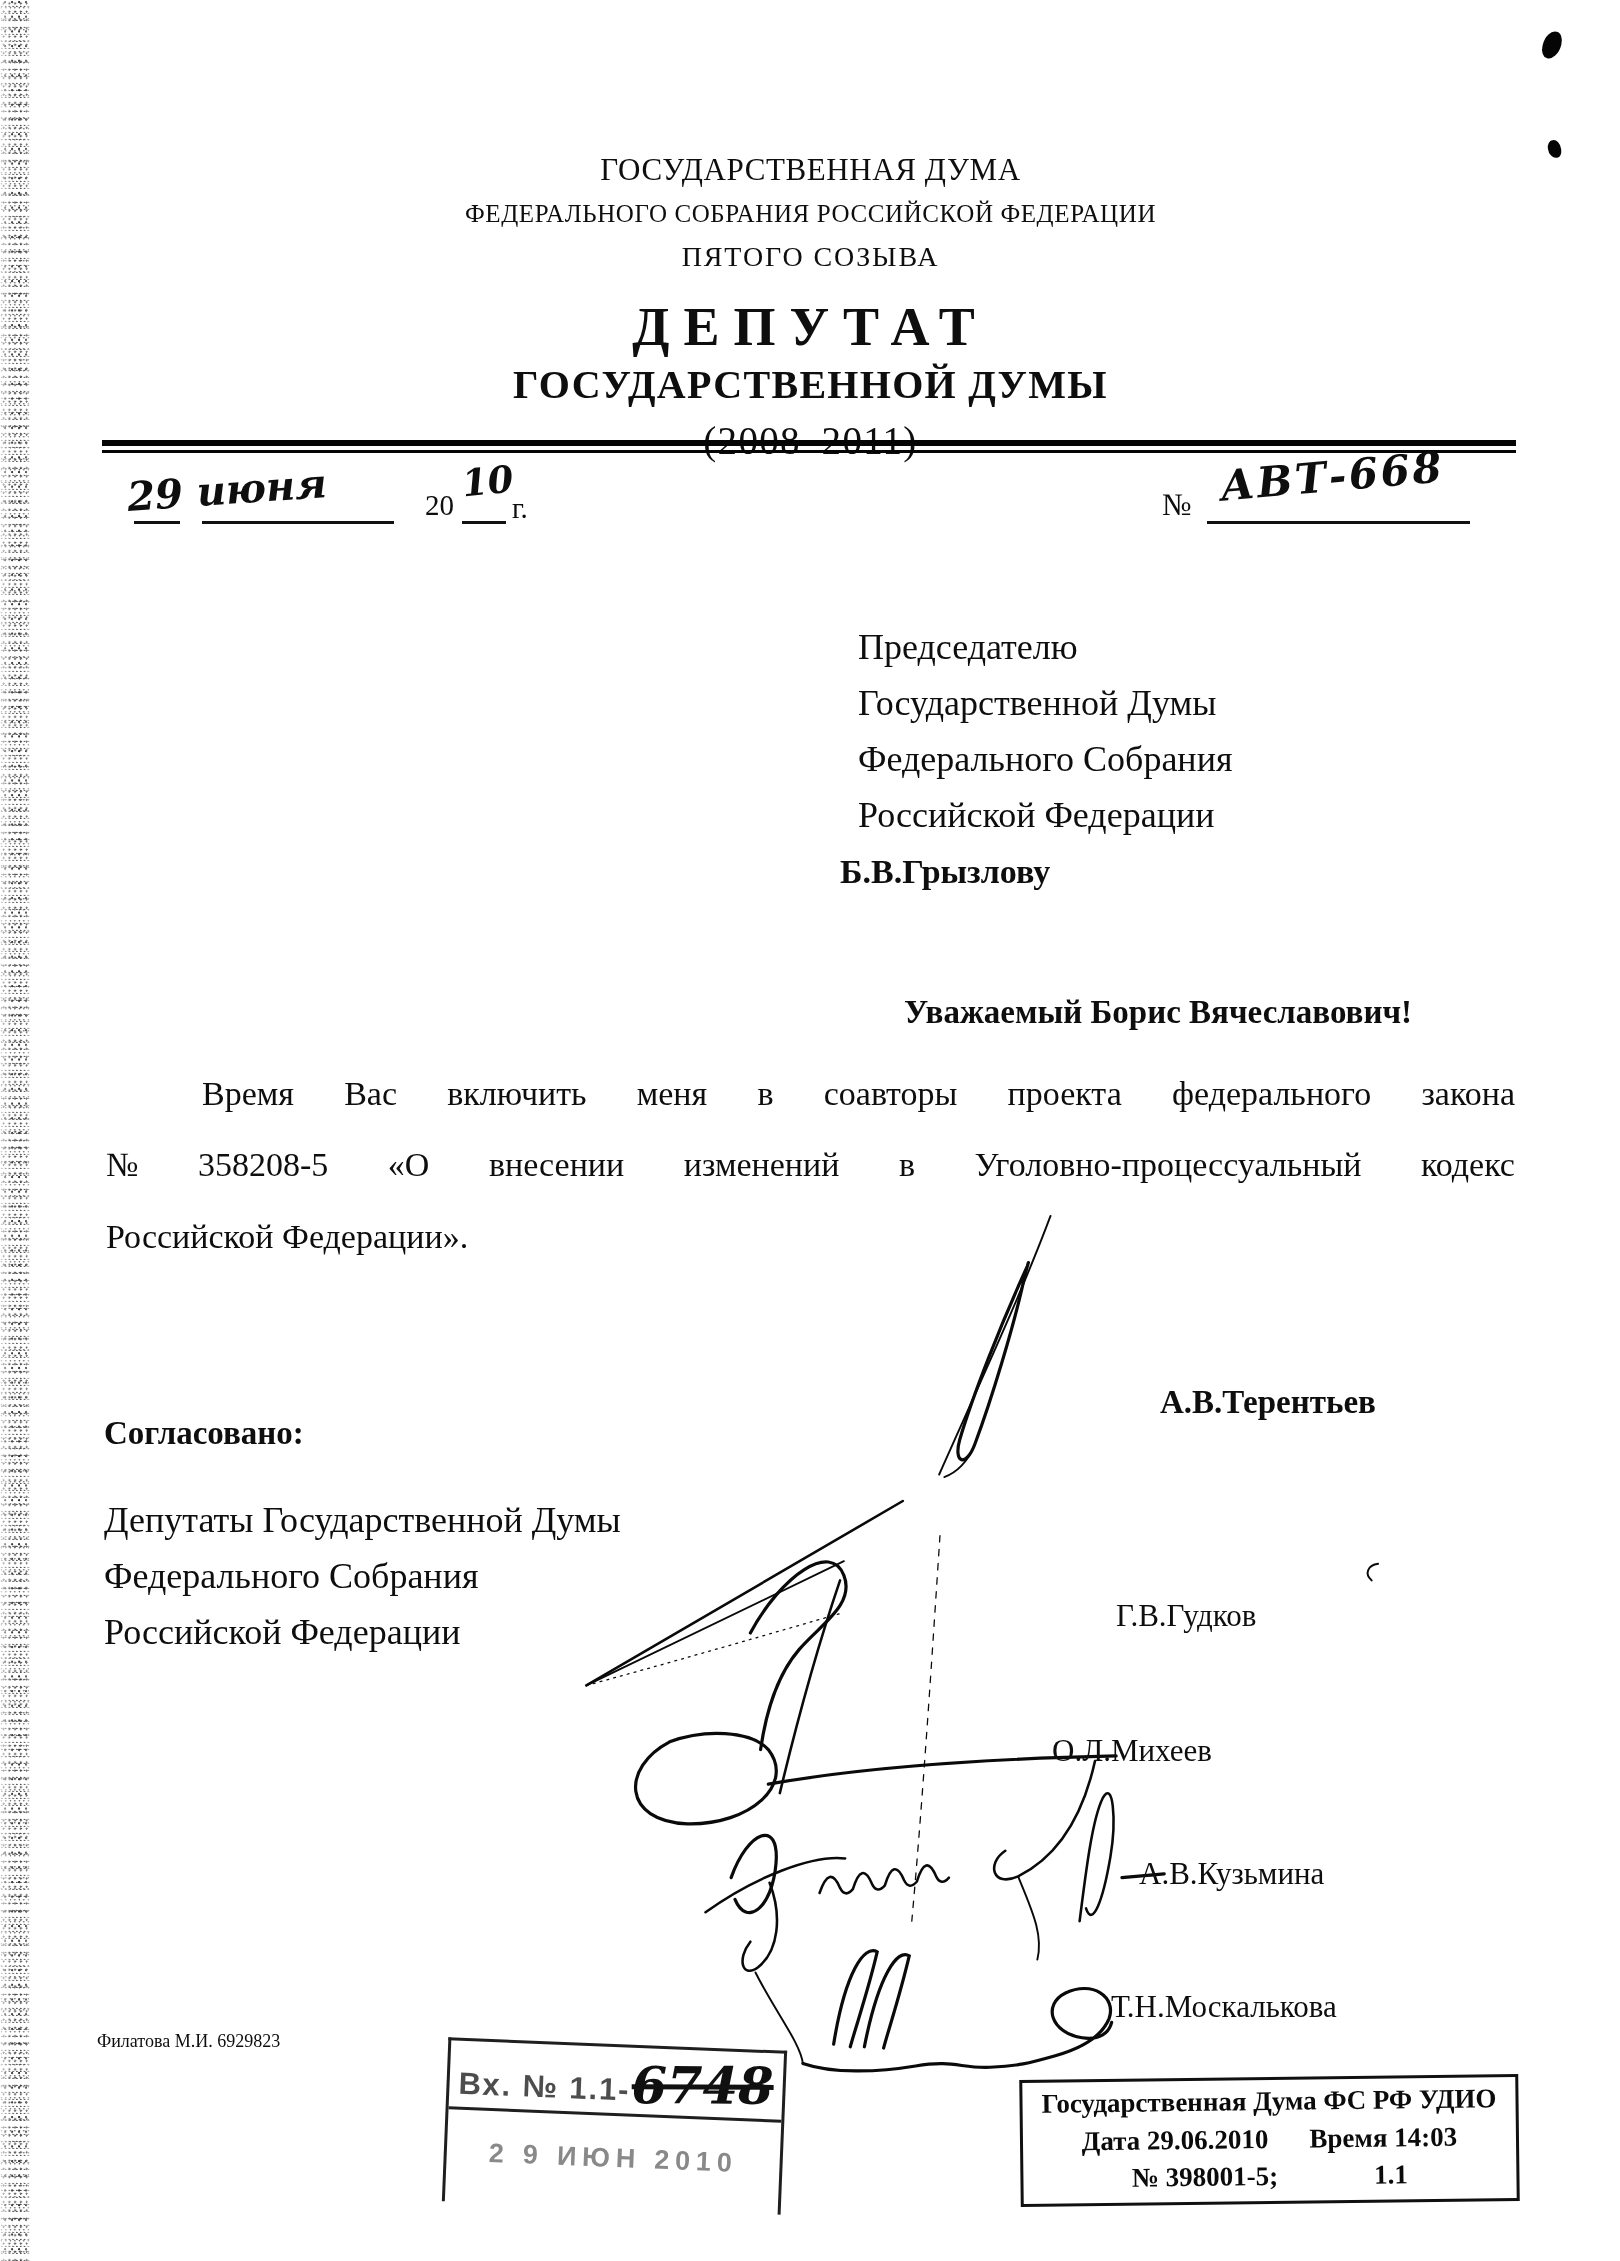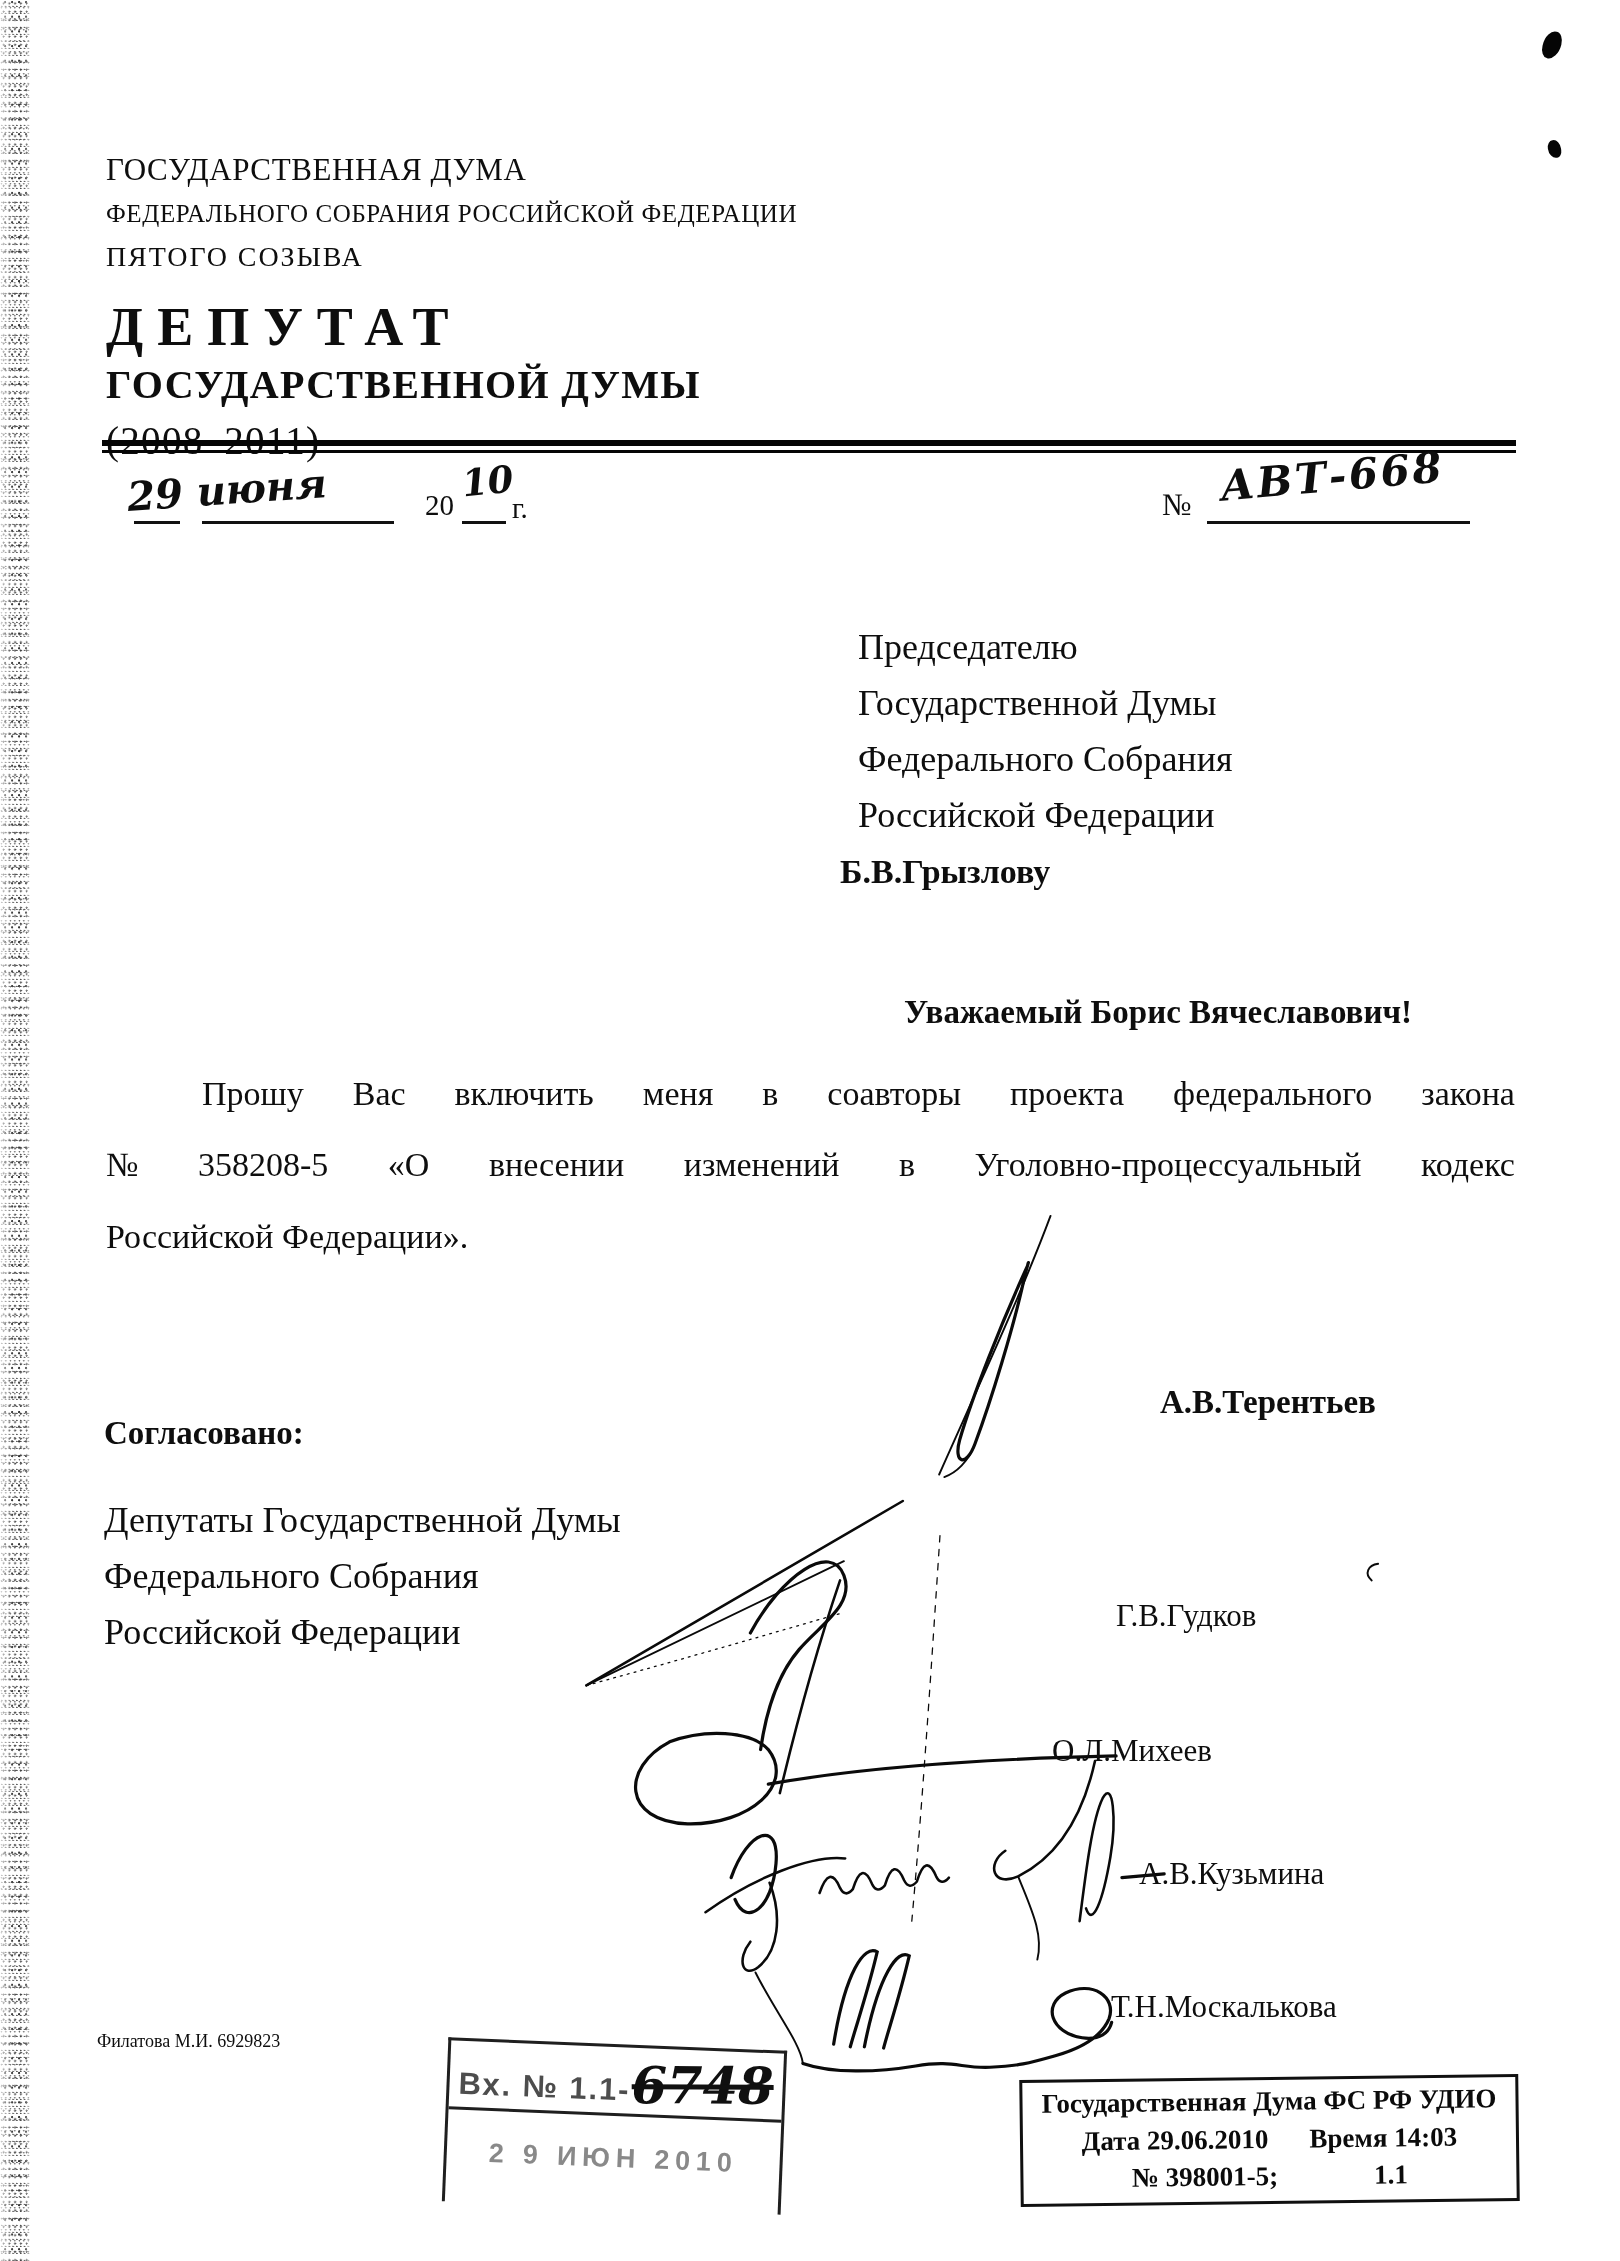--- a/index.html
+++ b/index.html
@@ -18,21 +18,21 @@
       radial-gradient(circle at 45% 90%, #2a2a2a 0.6px, transparent 0.9px);
     background-size:5.8px 8.3px,4.5px 11px,7px 14.7px,3.8px 7px;
     -webkit-mask-image:linear-gradient(90deg,rgba(0,0,0,.25),#000 45%,#000 80%,rgba(0,0,0,.4));
     mask-image:linear-gradient(90deg,rgba(0,0,0,.25),#000 45%,#000 80%,rgba(0,0,0,.4));
     opacity:.85;
   }
   .blob{position:absolute;background:#050505;}
   .blob1{left:1543px;top:31px;width:18px;height:28px;border-radius:58% 42% 60% 40%;transform:rotate(14deg);}
   .blob2{left:1548px;top:140px;width:13px;height:18px;border-radius:45% 55% 40% 60%;transform:rotate(-8deg);}
 
-  .letterhead{position:absolute;left:106px;top:152px;width:1409px;}
+  .letterhead{position:absolute;left:106px;top:152px;width:1409px;text-align:center;}
   .lh-org1{font-size:31px;letter-spacing:0.6px;}
   .lh-org2{font-size:25px;letter-spacing:0.6px;margin-top:11.5px;}
   .lh-org3{font-size:28px;letter-spacing:1.9px;margin-top:13px;}
   .lh-title1{font-size:54px;font-weight:bold;letter-spacing:14px;margin-top:23px;}
   .lh-title2{font-size:40px;font-weight:bold;letter-spacing:1.3px;margin-top:3.8px;}
   .lh-term{font-size:39px;letter-spacing:1.3px;margin-top:10px;}
 
   .rule-thick{position:absolute;left:102px;top:440px;width:1414px;height:5.8px;background:#050505;}
   .rule-thin{position:absolute;left:102px;top:450px;width:1414px;height:2.6px;background:#050505;}
 
@@ -129,21 +129,21 @@
   <div class="addressee">
     <div>Председателю</div>
     <div>Государственной Думы</div>
     <div>Федерального Собрания</div>
     <div>Российской Федерации</div>
   </div>
   <div class="addressee-name">Б.В.Грызлову</div>
 
   <div class="salutation">Уважаемый Борис Вячеславович!</div>
   <div class="bodyline bl1 jline">
-      <span>Прошу</span>
+      <span>Время</span>
       <span>Вас</span>
       <span>включить</span>
       <span>меня</span>
       <span>в</span>
       <span>соавторы</span>
       <span>проекта</span>
       <span>федерального</span>
       <span>закона</span>
     </div>
   <div class="bodyline bl2 jline">

